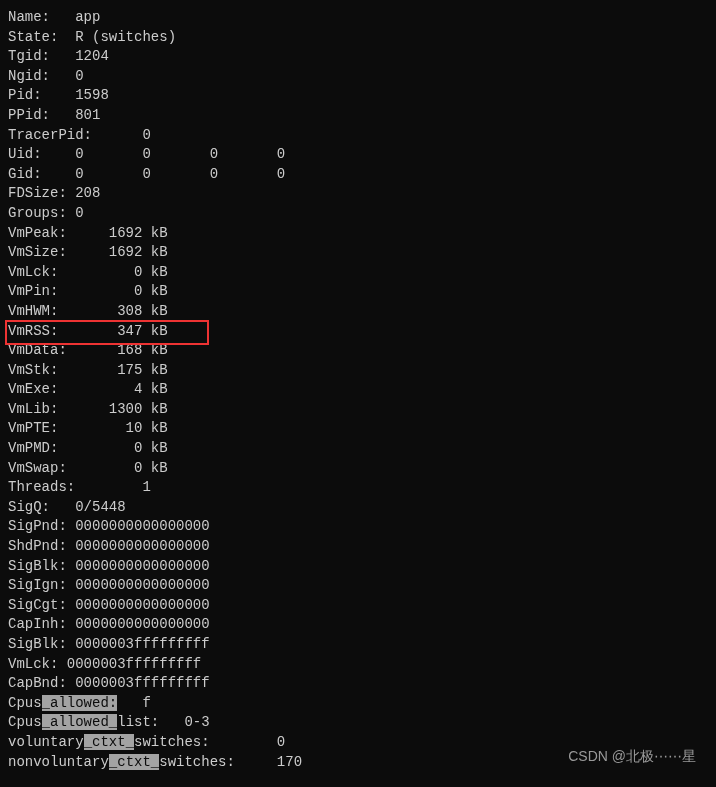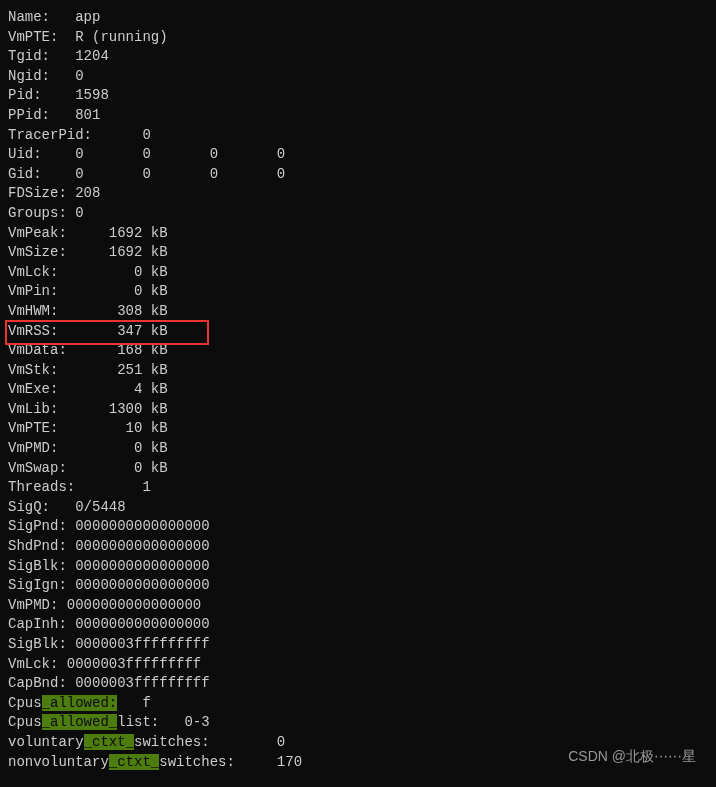--- a/index.html
+++ b/index.html
@@ -18,67 +18,67 @@
     }
     .line {
       white-space: pre;
     }
     .highlight-box {
       position: absolute;
       border: 2px solid #e33;
       pointer-events: none;
     }
     .sel {
-      background: #4d7c0f;
+      background: #a3a3a3;
       color: #0c0c0c;
     }
     .watermark {
       position: absolute;
       right: 20px;
       bottom: 20px;
       color: #999;
       font-family: sans-serif;
       font-size: 14px;
       margin-top: 40px;
     }
   </style>
 </head>
 <body>
 
 <div class="line">Name:   app</div>
-<div class="line">VmPTE:  R (running)</div>
+<div class="line">State:  R (switches)</div>
 <div class="line">Tgid:   1204</div>
 <div class="line">Ngid:   0</div>
 <div class="line">Pid:    1598</div>
 <div class="line">PPid:   801</div>
 <div class="line">TracerPid:      0</div>
 <div class="line">Uid:    0       0       0       0</div>
 <div class="line">Gid:    0       0       0       0</div>
 <div class="line">FDSize: 208</div>
 <div class="line">Groups: 0</div>
 <div class="line">VmPeak:     1692 kB</div>
 <div class="line">VmSize:     1692 kB</div>
 <div class="line">VmLck:         0 kB</div>
 <div class="line">VmPin:         0 kB</div>
 <div class="line">VmHWM:       308 kB</div>
 <div class="line">VmRSS:       347 kB</div>
 <div class="line">VmData:      168 kB</div>
-<div class="line">VmStk:       251 kB</div>
+<div class="line">VmStk:       175 kB</div>
 <div class="line">VmExe:         4 kB</div>
 <div class="line">VmLib:      1300 kB</div>
 <div class="line">VmPTE:        10 kB</div>
 <div class="line">VmPMD:         0 kB</div>
 <div class="line">VmSwap:        0 kB</div>
 <div class="line">Threads:        1</div>
 <div class="line">SigQ:   0/5448</div>
 <div class="line">SigPnd: 0000000000000000</div>
 <div class="line">ShdPnd: 0000000000000000</div>
 <div class="line">SigBlk: 0000000000000000</div>
 <div class="line">SigIgn: 0000000000000000</div>
-<div class="line">VmPMD: 0000000000000000</div>
+<div class="line">SigCgt: 0000000000000000</div>
 <div class="line">CapInh: 0000000000000000</div>
 <div class="line">SigBlk: 0000003fffffffff</div>
 <div class="line">VmLck: 0000003fffffffff</div>
 <div class="line">CapBnd: 0000003fffffffff</div>
 <div class="line"><span>Cpus</span><span class="sel">_allowed:</span><span>   f</span></div>
 <div class="line"><span>Cpus</span><span class="sel">_allowed_</span><span>list:</span><span>   0-3</span></div>
 <div class="line"><span>voluntary</span><span class="sel">_ctxt_</span><span>switches:        0</span></div>
 <div class="line"><span>nonvoluntary</span><span class="sel">_ctxt_</span><span>switches:     170</span></div>
 
 <div class="highlight-box" id="hbox" style="top: 319.5px; left: 5px; width: 200px; height: 21.5938px;"></div>

